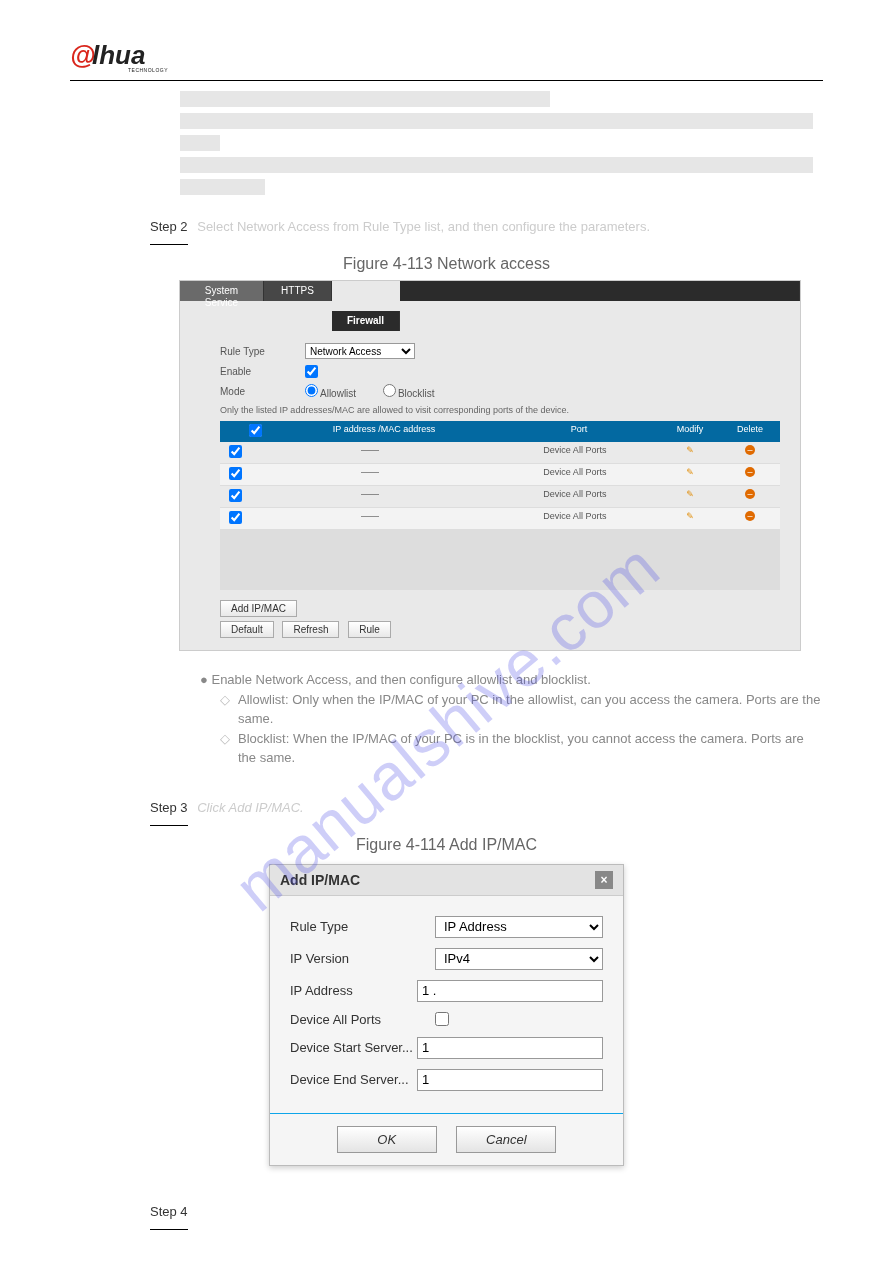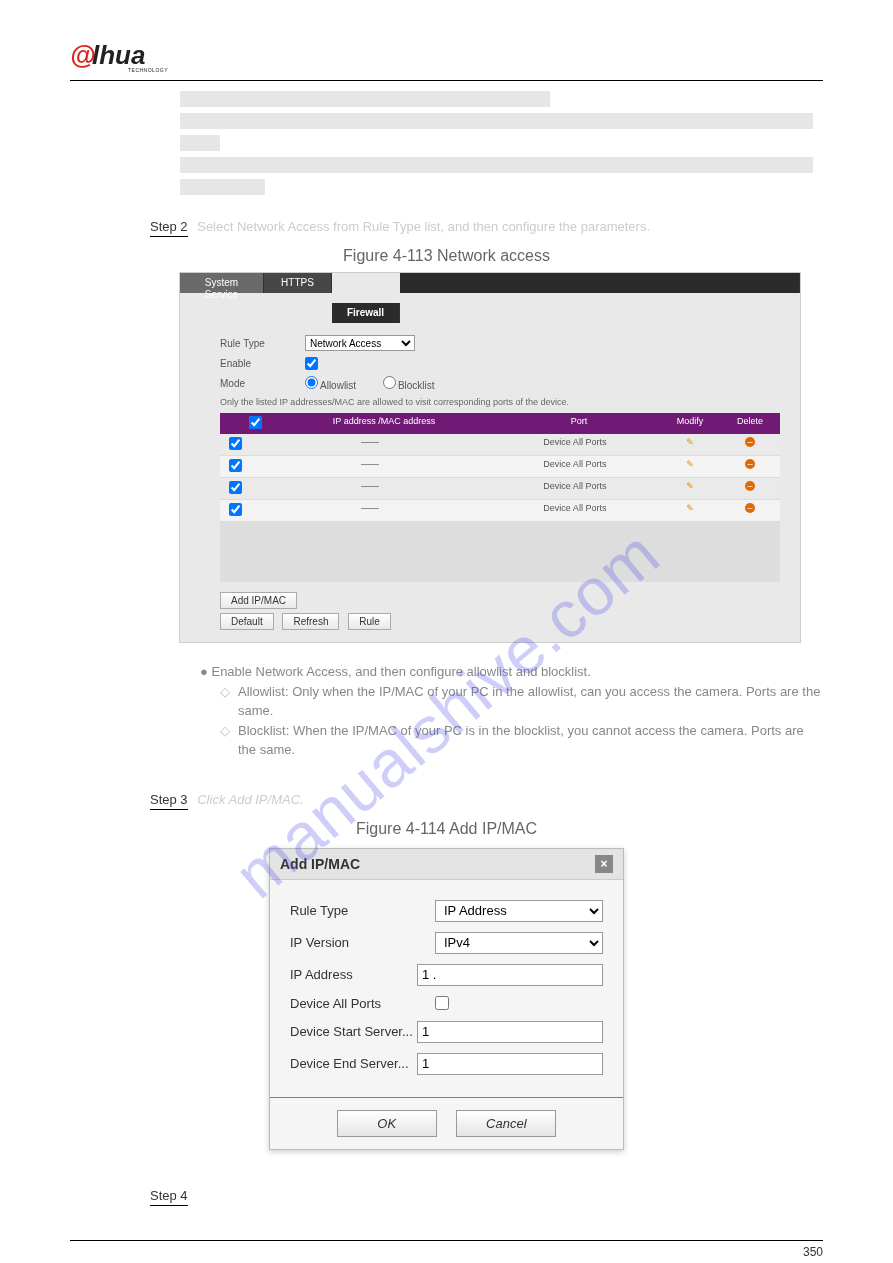--- a/index.html
+++ b/index.html
@@ -35,21 +35,21 @@
   }
   .gl-w1 { width: 370px; }
   .gl-w2 { width: 100%; }
   .gl-w3 { width: 40px; }
   .gl-w4 { width: 85px; }
   .step-label {
     margin-top: 18px;
     margin-bottom: 4px;
     border-bottom: 1px solid #000;
     display: inline-block;
-    padding-bottom: 2px;
+    padding-bottom: 10px;
   }
   .caption {
     text-align: center;
     font-size: 16px;
     color: #666;
     margin: 6px 0 8px 0;
   }
 
   
   .panel-firewall {
@@ -101,21 +101,21 @@
   .frow input[type=radio] { margin: 0 2px 0 0; }
   .frow .radio-group span { margin-right: 12px; }
   .note-small { font-size: 9px; color: #666; margin-bottom: 6px; }
   .fw-table {
     background: #ddd;
     width: 100%;
     margin-bottom: 10px;
   }
   .fw-thead {
     display: flex;
-    background: #701a75;
+    background: #0369a1;
     color: #fff;
     font-size: 9px;
     padding-left: 20px;
   }
   .fw-thead > div, .fw-row > div {
     padding: 3px 4px;
   }
   .col-check { width: 30px; text-align:center; }
   .col-ip { flex: 2; text-align:center; }
   .col-port { flex: 1.4; text-align:center; }

